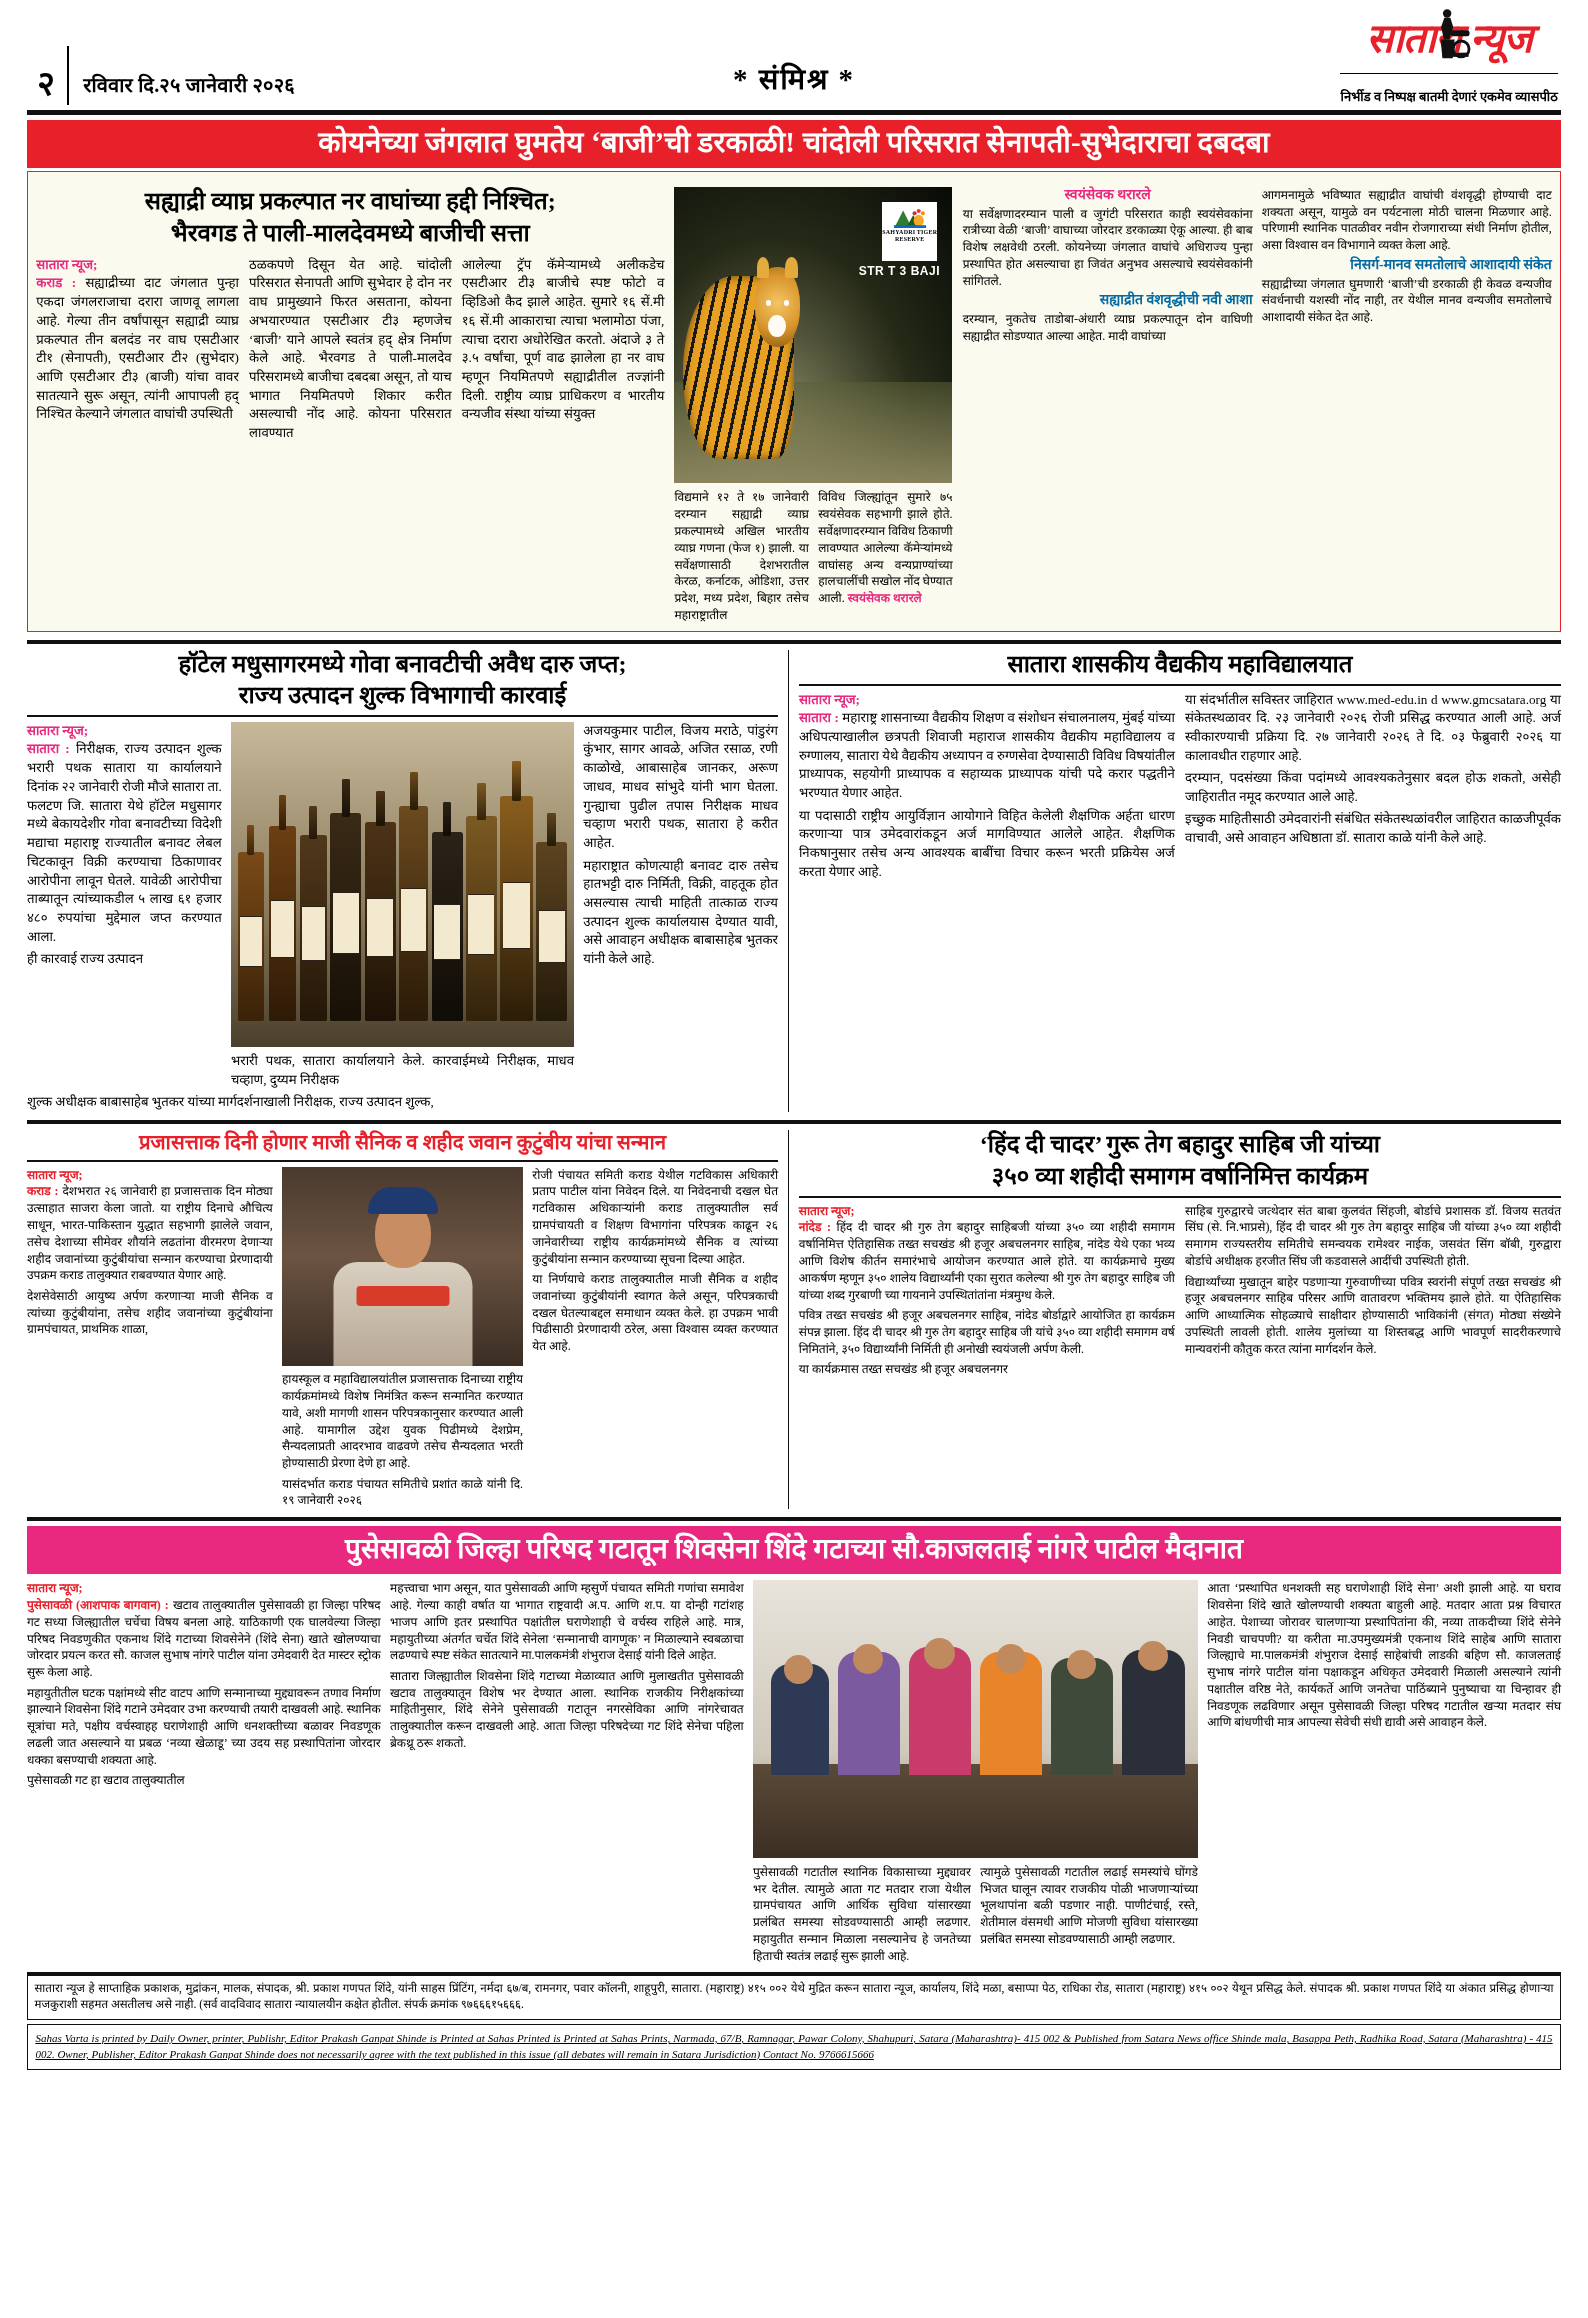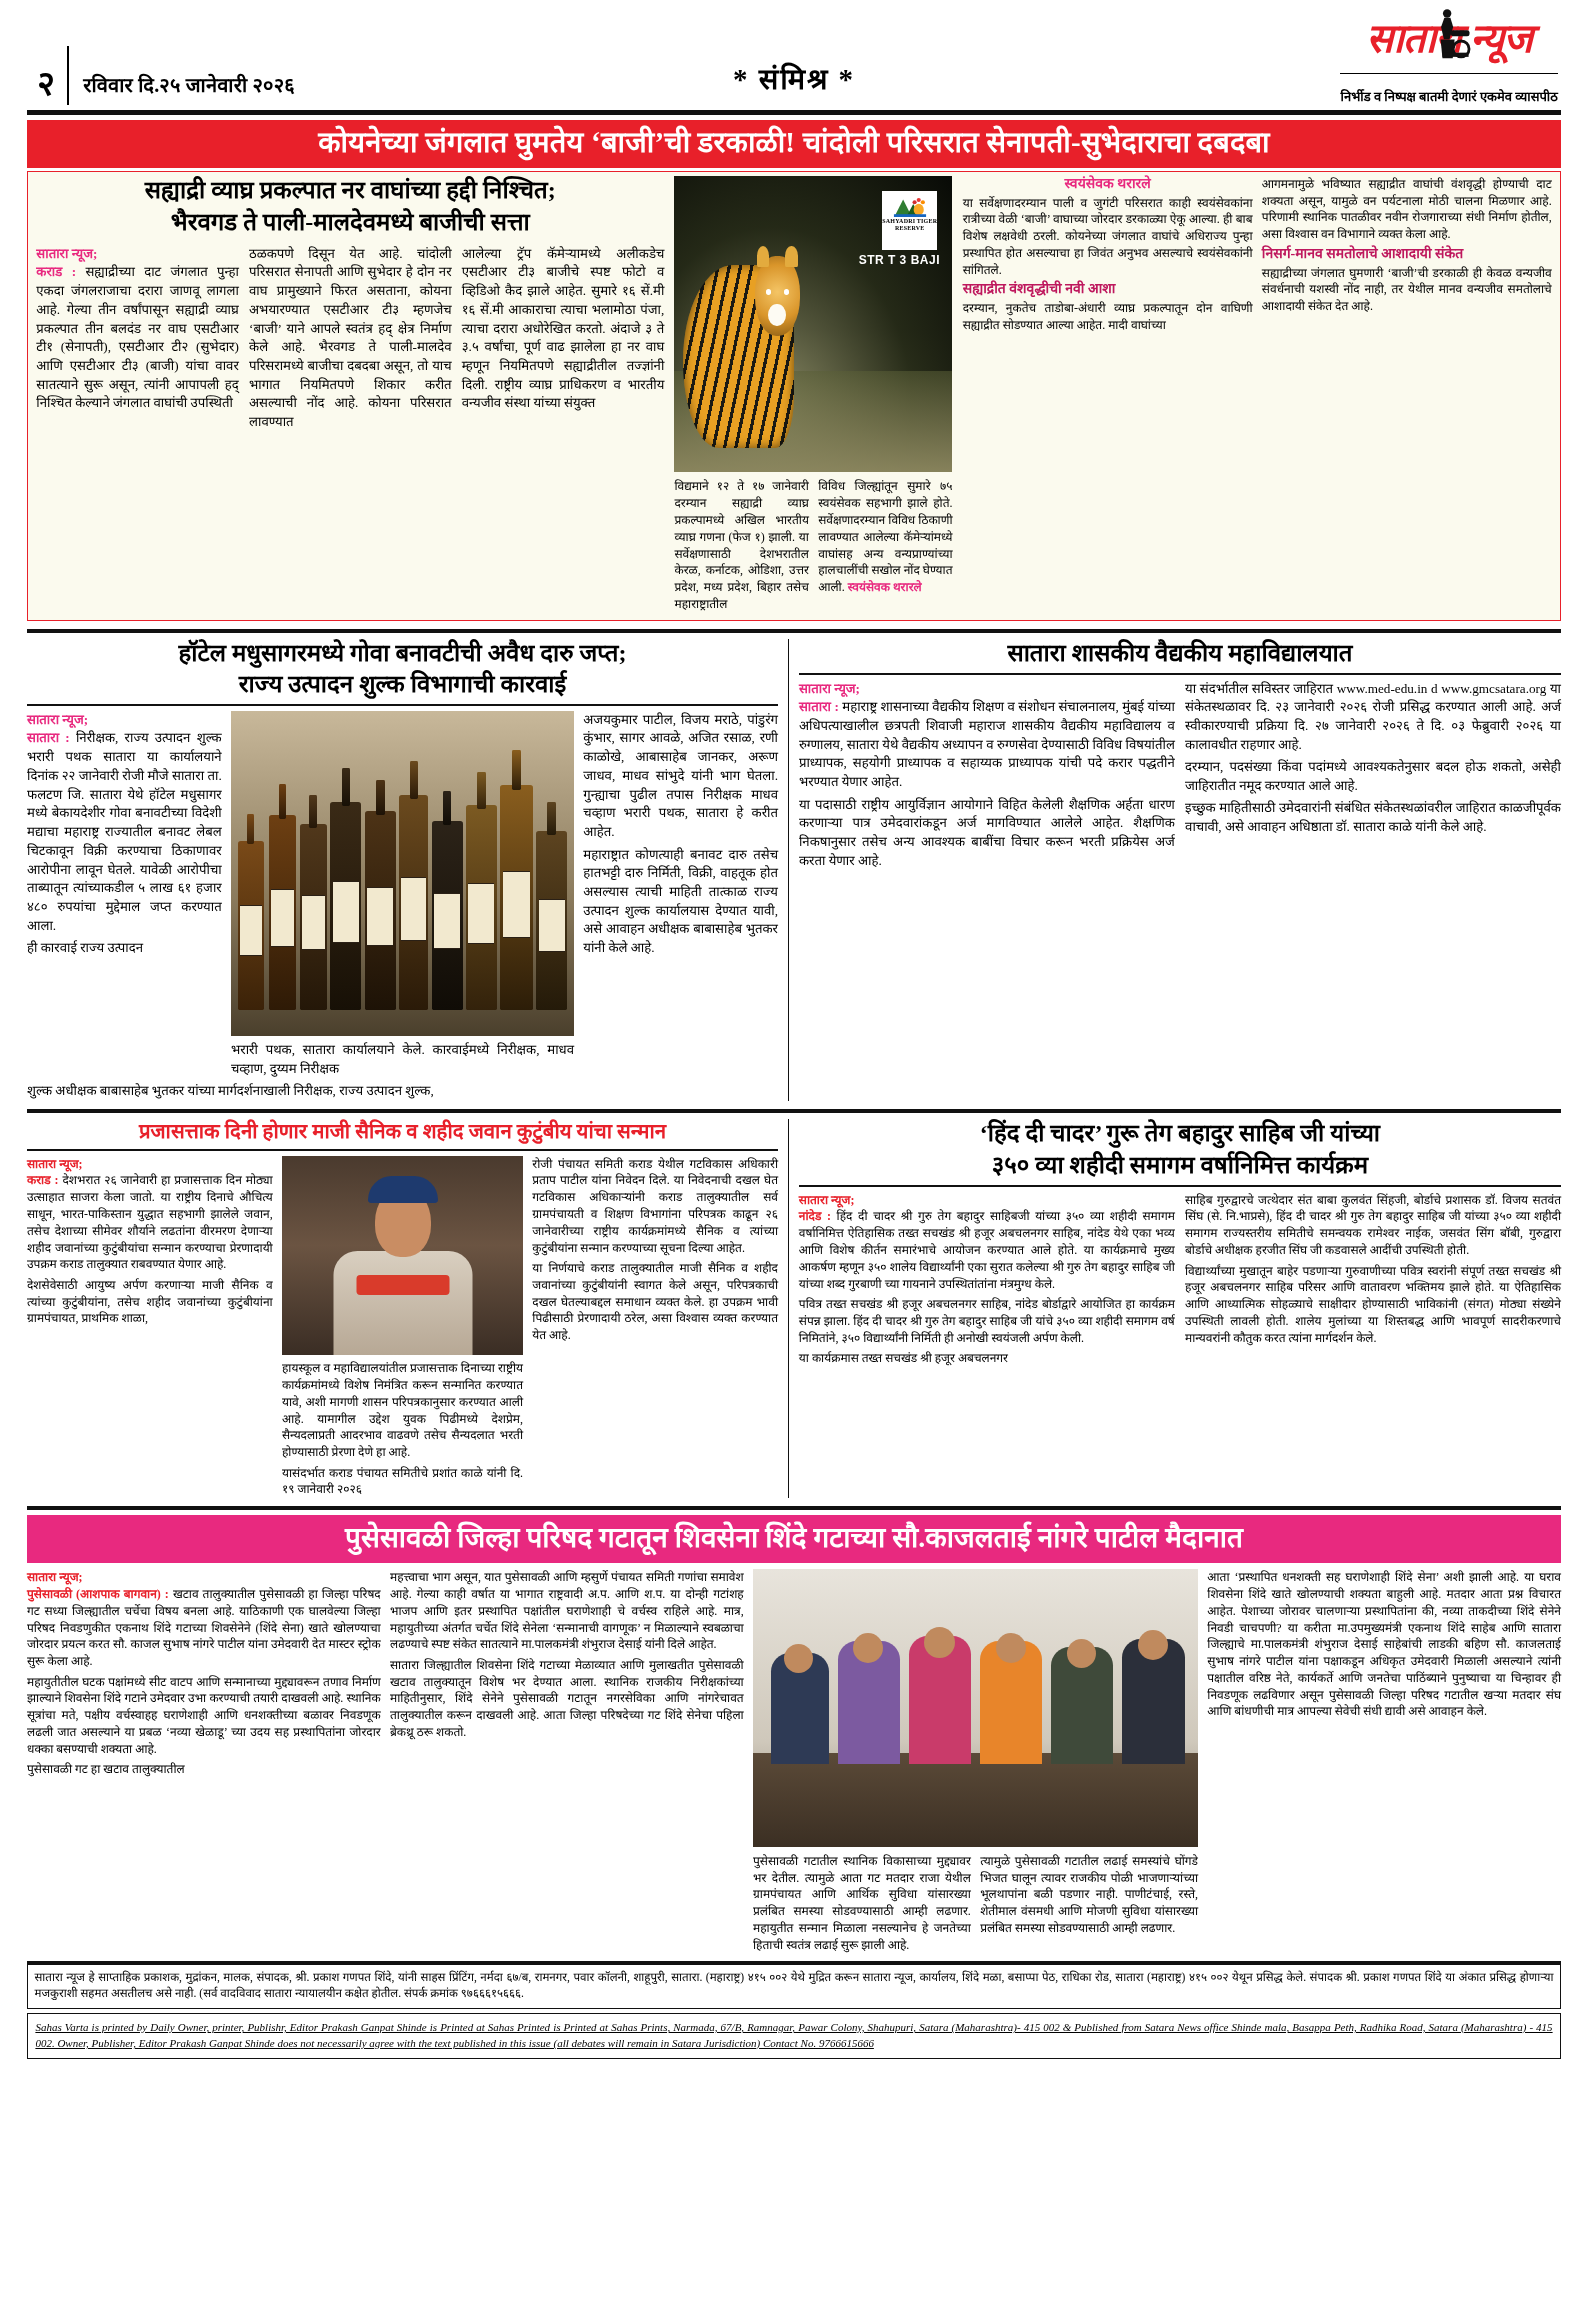--- a/index.html
+++ b/index.html
@@ -41,22 +41,22 @@
     padding:6.5px 4.6px 9.3px; line-height:1.12; }
   .redbox { border:1.4px solid #e8202a; background:#fbfaee; padding:6.5px 8.3px 7.4px; }
   .hl-black { font-family:"Liberation Serif", serif; font-weight:700; font-size:24px; text-align:center;
               line-height:1.22; }
   .hl-red { font-family:"Liberation Serif", serif; font-weight:700; font-size:20.4px; text-align:center;
             color:#e8202a; line-height:1.24; }
   .dateline { color:#e8297f; font-weight:700; }
   .dateline2 { color:#e8202a; font-weight:700; }
   .subhead-pink { color:#e8297f; font-weight:700; font-family:"Liberation Serif", serif; font-size:14px;
                   text-align:center; line-height:1.2; margin-bottom:1.9px; }
-  .subhead-red { color:#be185d; font-weight:700; font-family:"Liberation Serif", serif; font-size:14px;
-                 text-align:left; line-height:1.2; margin-bottom:1.9px; }
+  .subhead-red { color:#0369a1; font-weight:700; font-family:"Liberation Serif", serif; font-size:14px;
+                 text-align:right; line-height:1.2; margin-bottom:1.9px; }
 
   .cols { display:flex; gap:9.3px; }
   .col { flex:1 1 0; }
   .body-txt { font-family:"Liberation Serif", serif; font-size:13.2px; line-height:1.42;
               text-align:justify; text-justify:inter-word; hyphens:none; }
   .body-sm { font-size:12px; line-height:1.4; }
 
   .hsep { height:4.2px; background:#111; margin:7.4px 0 0; }
   .hsep-thin { height:1.9px; background:#111; margin:4.6px 0; }
   .vsep { width:1.9px; background:#111; align-self:stretch; }
@@ -148,21 +148,21 @@
         </svg>
       </div>
       <div class="logo-tag">निर्भीड व निष्पक्ष बातमी देणारं एकमेव व्यासपीठ</div>
     </div>
   </div>
   <div class="rule-black"></div>
 
   <div style="margin-top:4.6px;">
     <div class="banner-red">कोयनेच्या जंगलात घुमतेय ‘बाजी’ची डरकाळी! चांदोली परिसरात सेनापती-सुभेदाराचा दबदबा</div>
 
-    <div class="redbox" style="margin-top:2.8px; padding-top:4px;">
+    <div class="redbox" style="margin-top:2.8px; padding-top:15px;">
       <div class="cols" style="gap:10.2px;">
 
         <div style="flex:0 0 628px;">
           <div class="hl-black">सह्याद्री व्याघ्र प्रकल्पात नर वाघांच्या हद्दी निश्चित;</div>
           <div class="hl-black" style="margin-top:2.8px;">भैरवगड ते पाली-मालदेवमध्ये बाजीची सत्ता</div>
           <div class="cols" style="margin-top:7.4px; gap:10.2px;">
             <div class="col body-txt">
               <span class="dateline">सातारा न्यूज;</span><br>
               <span class="dateline">कराड :</span>
               <span>सह्याद्रीच्या दाट जंगलात पुन्हा एकदा जंगलराजाचा दरारा जाणवू लागला आहे. गेल्या तीन वर्षांपासून सह्याद्री व्याघ्र प्रकल्पात तीन बलदंड नर वाघ एसटीआर टी१ (सेनापती), एसटीआर टी२ (सुभेदार) आणि एसटीआर टी३ (बाजी) यांचा वावर सातत्याने सुरू असून, त्यांनी आपापली हद् निश्चित केल्याने जंगलात वाघांची उपस्थिती</span>

